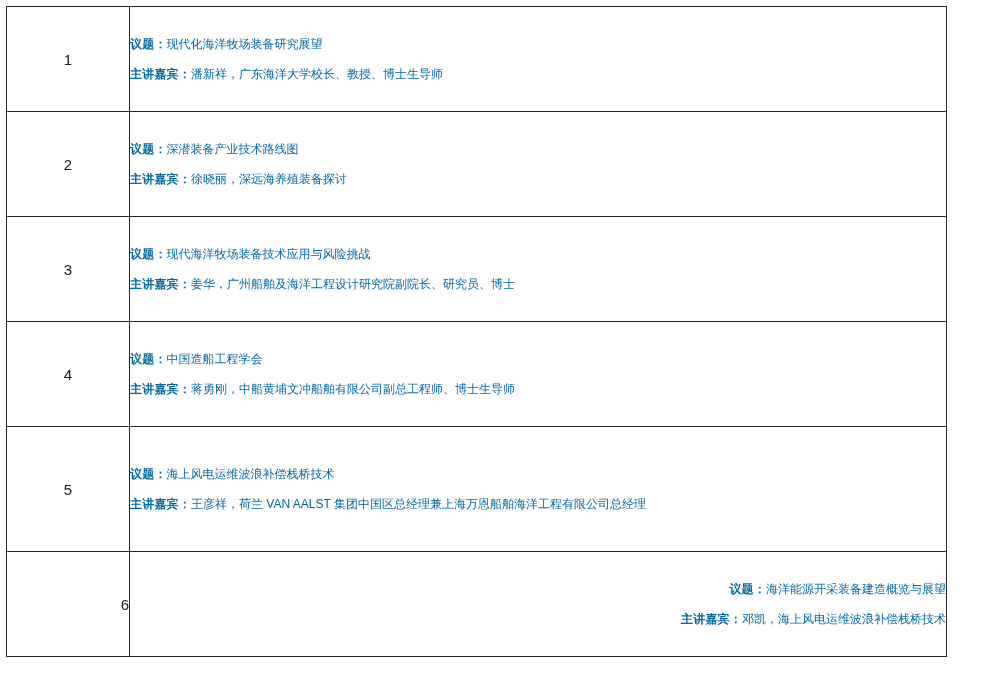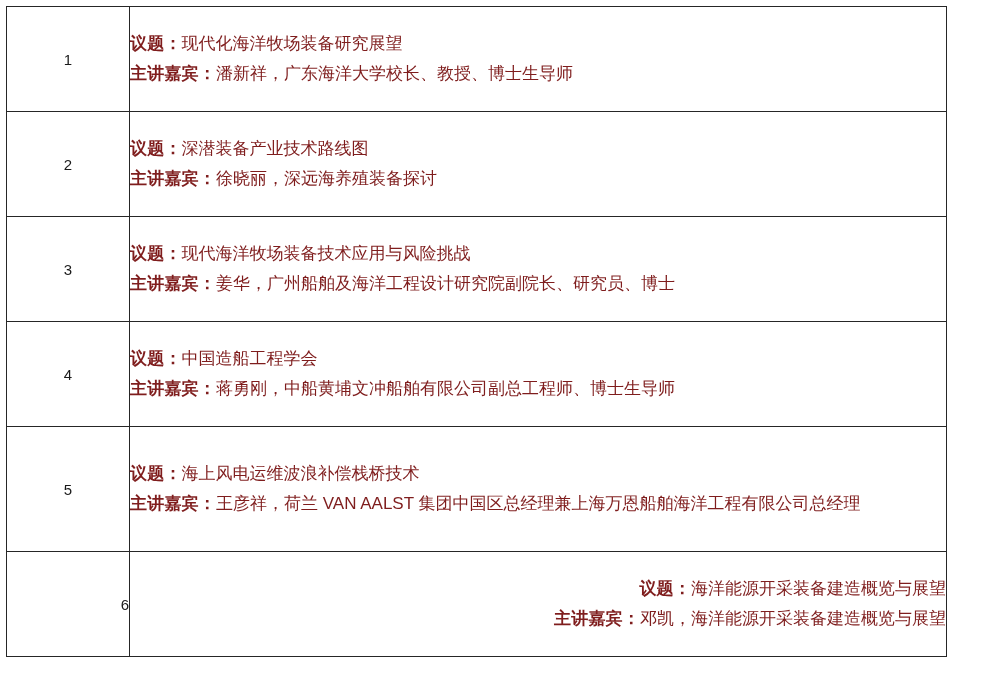--- a/index.html
+++ b/index.html
@@ -34,23 +34,23 @@
   td.num {
     width: 122px;
     text-align: center;
     font-size: 15px;
     color: #1a1a1a;
   }
   td.body {
     padding: 10px 14px 10px 16px;
   }
   .line {
-    font-size: 17px;
+    font-size: 12px;
     line-height: 30px;
-    color: #7f1d1d;
+    color: #0369a1;
     white-space: normal;
     word-break: break-word;
   }
   .lbl {
     font-weight: bold;
     letter-spacing: 0.2px;
   }
   .val {
     font-weight: normal;
   }
@@ -122,19 +122,19 @@
           </div>
         </td>
       </tr>
       <tr class="row-6">
         <td class="num">6</td>
         <td class="body">
           <div class="line">
             <span class="lbl">议题：</span><span class="val">海洋能源开采装备建造概览与展望</span>
           </div>
           <div class="line">
-            <span class="lbl">主讲嘉宾：</span><span class="val">邓凯，海洋能源开采装备建造概览与展望</span>
+            <span class="lbl">主讲嘉宾：</span><span class="val">邓凯，海上风电运维波浪补偿栈桥技术</span>
           </div>
         </td>
       </tr>
     </tbody>
   </table>
 </div>
 
 </body></html>

